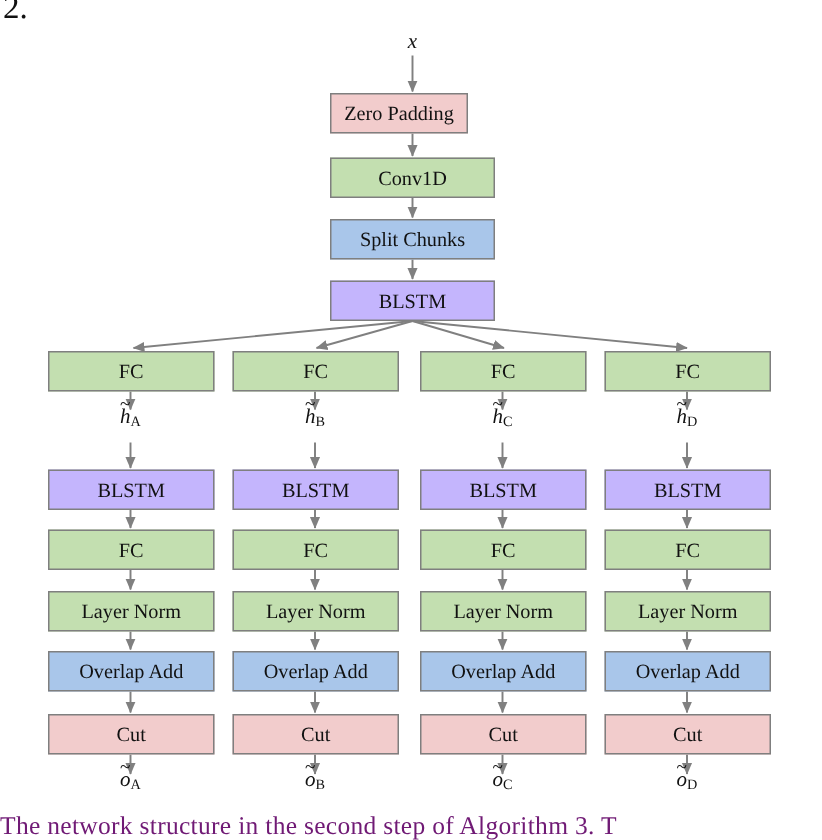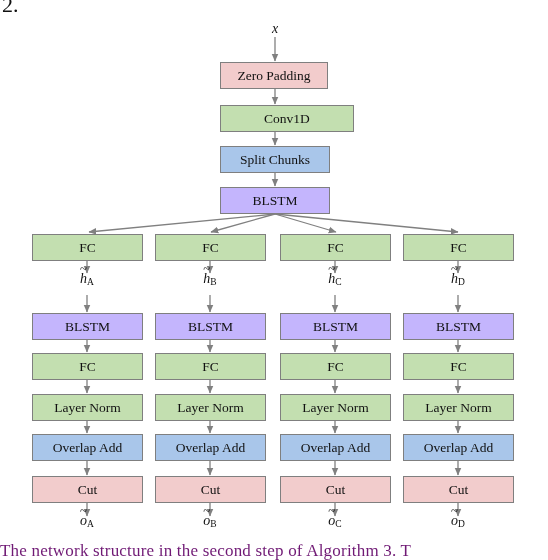--- a/index.html
+++ b/index.html
@@ -156,22 +156,22 @@
       <line x1="458" y1="421" x2="458" y2="433"></line>
       <line x1="458" y1="461" x2="458" y2="475"></line>
       <line x1="458" y1="503" x2="458" y2="516"></line>
     </g>
   </svg>
 
   <div class="mathlabel" style="left:255px; top:22px; width:40px;">
     <span class="var"><span>x</span></span>
   </div>
 
-  <div class="node c-pink" style="left:220px; top:62px; width:108px; height:27px;">Zero Padding</div>
-  <div class="node c-green" style="left:220px; top:105px; width:134px; height:27px;">Conv1D</div>
+  <div class="node c-pink" style="left:220px; top:62px; width:92px; height:27px;">Zero Padding</div>
+  <div class="node c-green" style="left:220px; top:105px; width:110px; height:27px;">Conv1D</div>
   <div class="node c-blue" style="left:220px; top:146px; width:110px; height:27px;">Split  Chunks</div>
   <div class="node c-yellow" style="left:220px; top:187px; width:110px; height:27px;">BLSTM</div>
 
   <div class="node c-green" style="left:32px; top:234px; width:111px; height:27px;">FC</div>
   <div class="mathlabel" style="left:57px; top:272px; width:60px;">
     <span class="var"><span class="tilde">~</span><span>h</span></span><sub>A</sub>
   </div>
   <div class="node c-yellow" style="left:32px; top:313px; width:111px; height:27px;">BLSTM</div>
   <div class="node c-green" style="left:32px; top:353px; width:111px; height:27px;">FC</div>
   <div class="node c-green" style="left:32px; top:394px; width:111px; height:27px;">Layer Norm</div>

